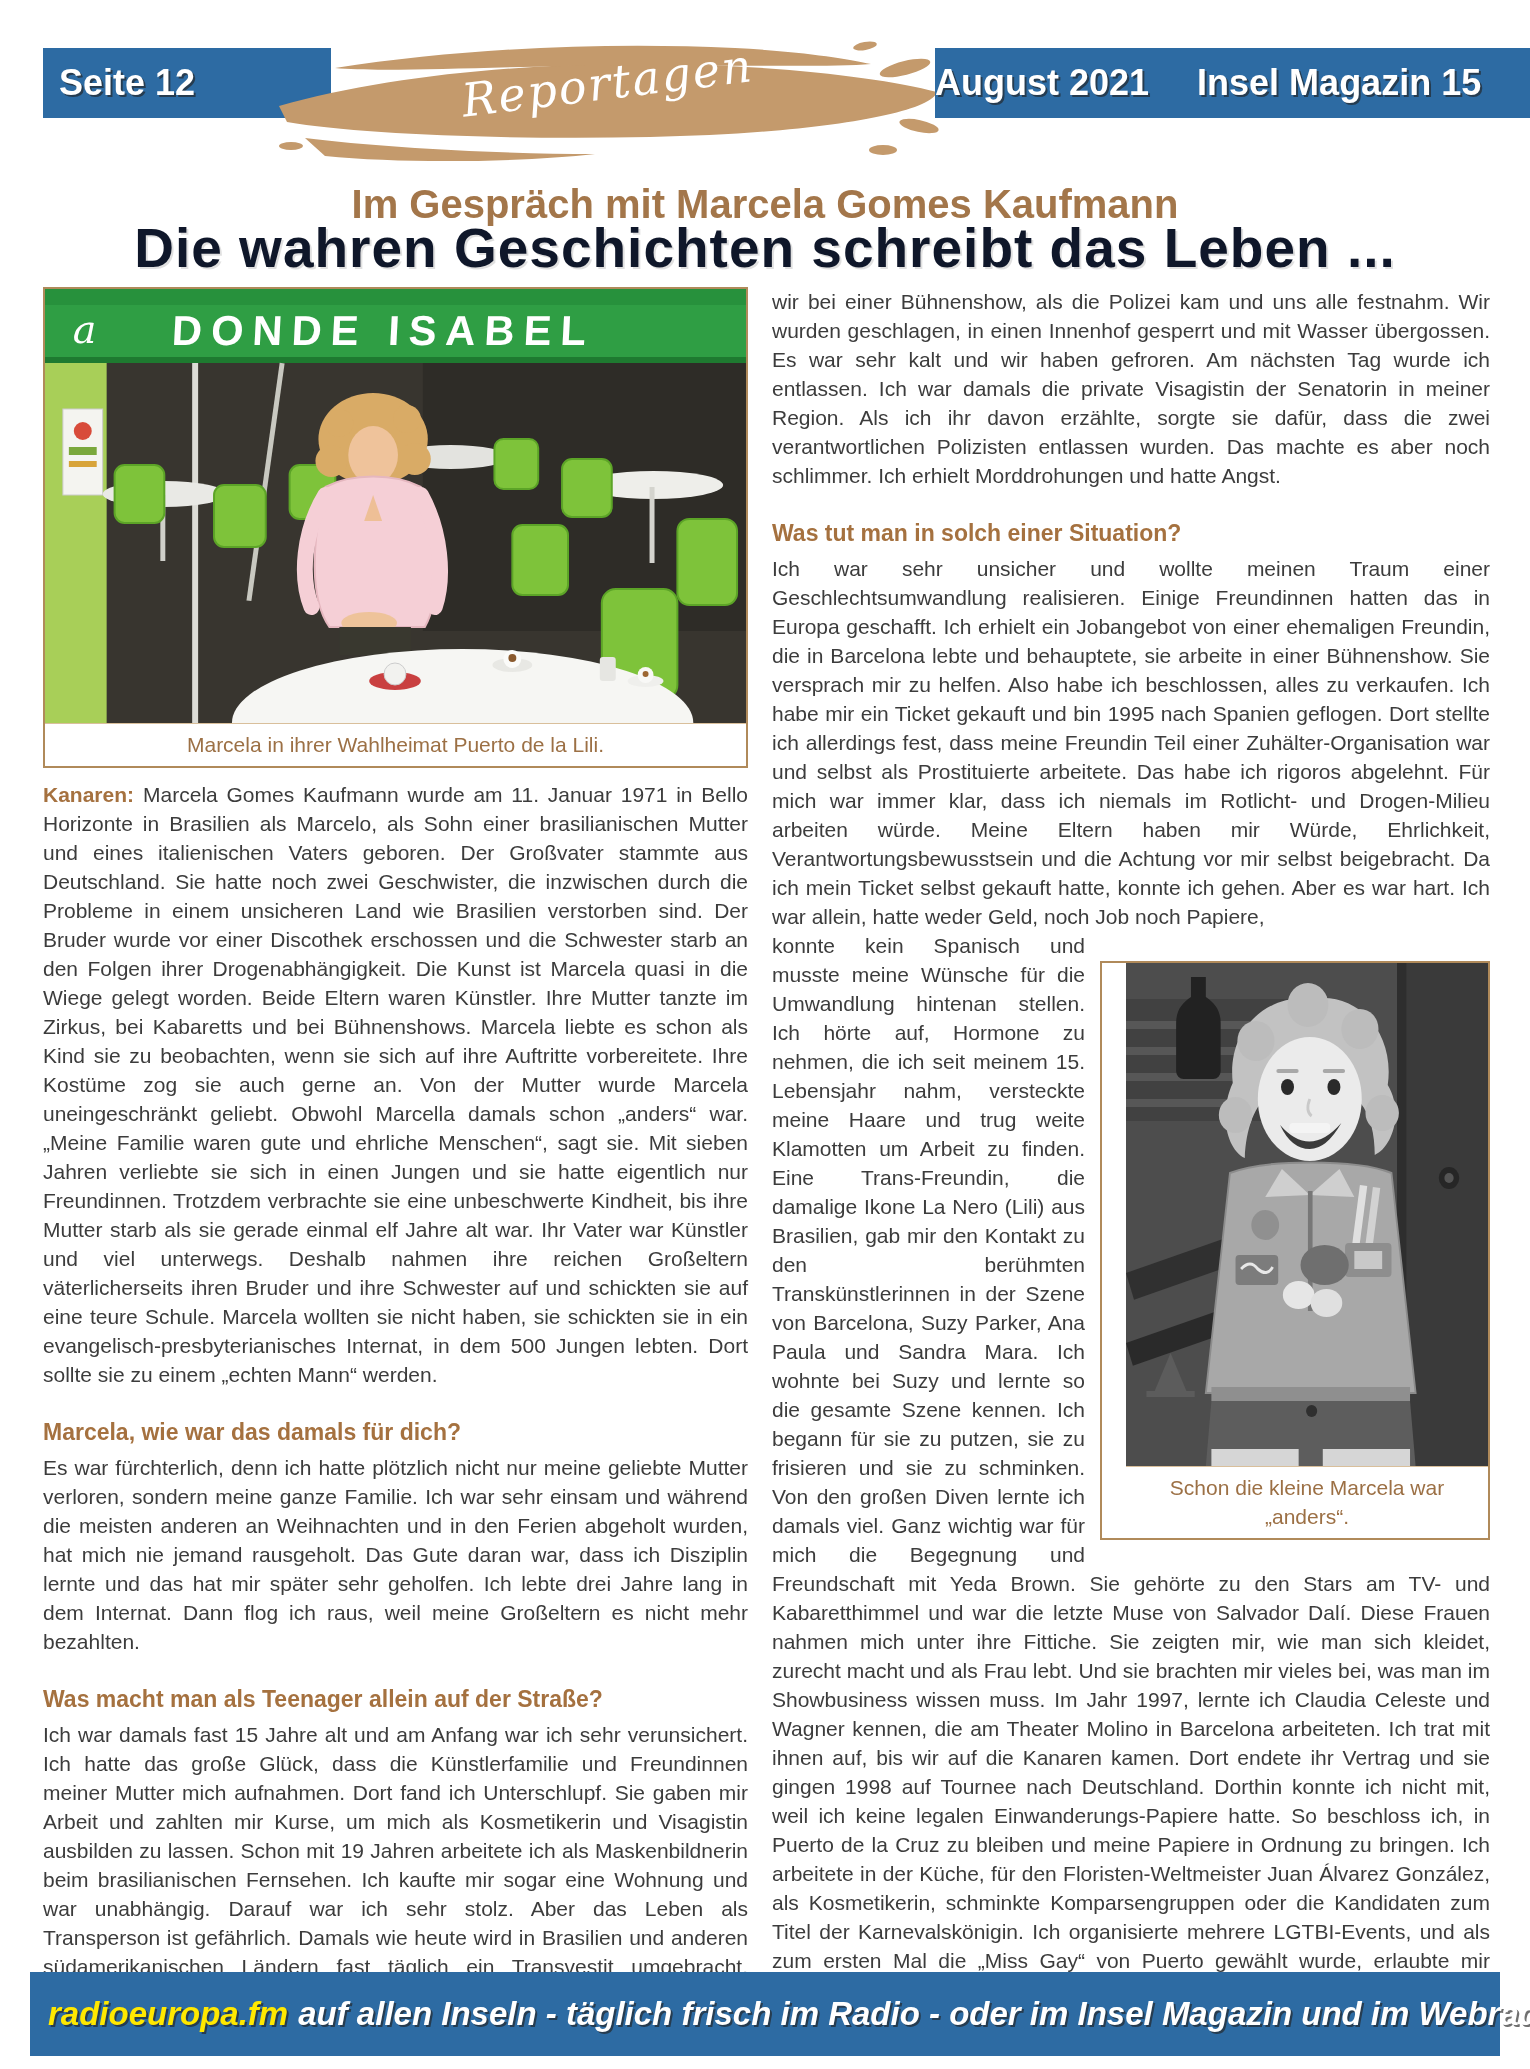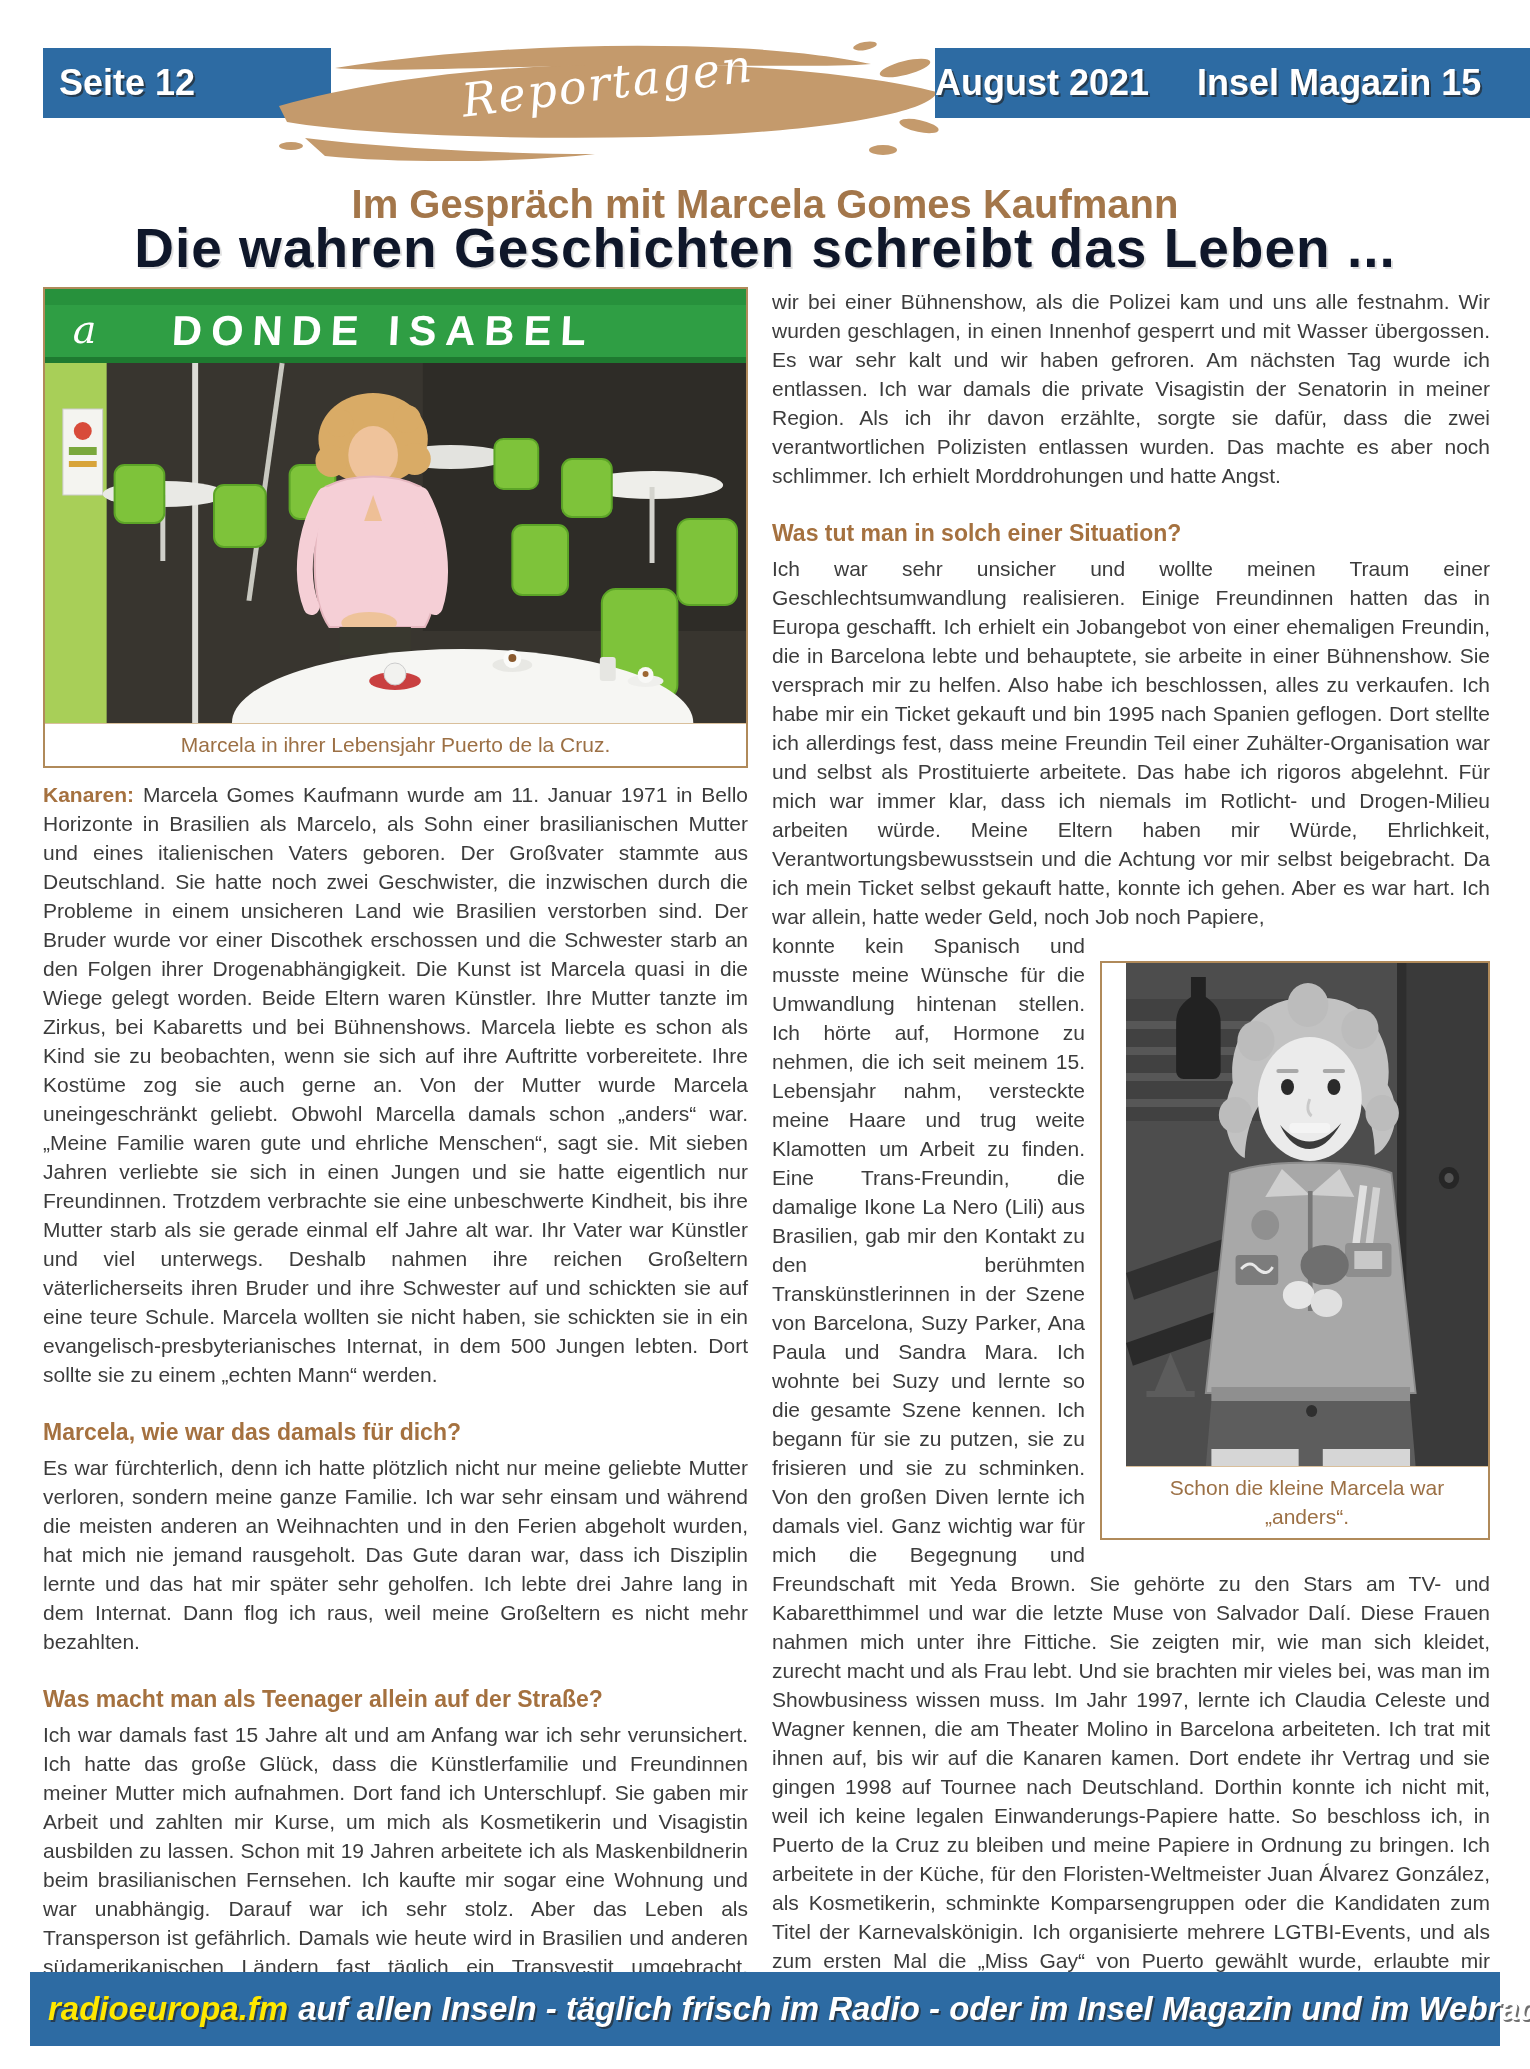--- a/index.html
+++ b/index.html
@@ -61,21 +61,21 @@
     padding:6px 4px 7px 4px; border-top:1px solid #d9bf9b;
   }
   .photo-cafe { width:705px; margin:0 0 12px 0; }
   .photo-cafe svg { height:434px; }
   .photo-child { float:right; width:390px; margin:30px 0 10px 15px;padding-left:24px; }
   .photo-child svg { height:503px; }
   .wrapblock::after { content:""; display:block; clear:both; }
 
   
   .footer-bar {
-    position:absolute; left:30px; top:1972px; width:1470px; height:74px;
+    position:absolute; left:30px; top:1972px; width:1470px; height:84px;
     background:#2d6ba3; display:flex; align-items:center; padding-left:18px;
     font-size:33px; font-weight:bold; font-style:italic; color:#ffffff;
     text-shadow:2px 2px 0 rgba(35,35,35,.65); white-space:nowrap;text-align:center;
   }
   .footer-bar .brand { color:#ffe800; margin-right:10px; }
 </style>
 </head>
 <body>
 
 <div class="page">
@@ -159,21 +159,21 @@
           <ellipse cx="352" cy="392" rx="26" ry="9" fill="#c94040"></ellipse>
           <circle cx="352" cy="385" r="11" fill="#f2f2ef" stroke="#cccccc"></circle>
           <ellipse cx="470" cy="376" rx="20" ry="7" fill="#e8e8e4"></ellipse>
           <circle cx="470" cy="370" r="9" fill="#fbfbf9"></circle>
           <circle cx="470" cy="369" r="4" fill="#8a5a2e"></circle>
           <rect x="558" y="368" width="16" height="24" rx="3" fill="#e6e6e2"></rect>
           <ellipse cx="604" cy="392" rx="18" ry="6" fill="#efefec"></ellipse>
           <circle cx="604" cy="386" r="8" fill="#f8f8f6"></circle>
           <circle cx="604" cy="385" r="3" fill="#9c6632"></circle>
         </svg>
-        <figcaption>Marcela in ihrer Lebensjahr Puerto de la Cruz.</figcaption>
+        <figcaption>Marcela in ihrer Wahlheimat Puerto de la Lili.</figcaption>
       </figure>
 
       <p><span class="lead">Kanaren:</span><span>Marcela Gomes Kaufmann wurde am 11. Januar 1971 in Bello Horizonte in Brasilien als Marcelo, als Sohn einer brasilianischen Mutter und eines italienischen Vaters geboren. Der Großvater stammte aus Deutschland. Sie hatte noch zwei Geschwister, die inzwischen durch die Probleme in einem unsicheren Land wie Brasilien verstorben sind. Der Bruder wurde vor einer Discothek erschossen und die Schwester starb an den Folgen ihrer Drogenabhängigkeit. Die Kunst ist Marcela quasi in die Wiege gelegt worden. Beide Eltern waren Künstler. Ihre Mutter tanzte im Zirkus, bei Kabaretts und bei Bühnenshows. Marcela liebte es schon als Kind sie zu beobachten, wenn sie sich auf ihre Auftritte vorbereitete. Ihre Kostüme zog sie auch gerne an. Von der Mutter wurde Marcela uneingeschränkt geliebt. Obwohl Marcella damals schon „anders“ war. „Meine Familie waren gute und ehrliche Menschen“, sagt sie. Mit sieben Jahren verliebte sie sich in einen Jungen und sie hatte eigentlich nur Freundinnen. Trotzdem verbrachte sie eine unbeschwerte Kindheit, bis ihre Mutter starb als sie gerade einmal elf Jahre alt war. Ihr Vater war Künstler und viel unterwegs. Deshalb nahmen ihre reichen Großeltern väterlicherseits ihren Bruder und ihre Schwester auf und schickten sie auf eine teure Schule. Marcela wollten sie nicht haben, sie schickten sie in ein evangelisch-presbyterianisches Internat, in dem 500 Jungen lebten. Dort sollte sie zu einem „echten Mann“ werden.</span></p>
 
       <h3 class="subhead">Marcela, wie war das damals für dich?</h3>
       <p>Es war fürchterlich, denn ich hatte plötzlich nicht nur meine geliebte Mutter verloren, sondern meine ganze Familie. Ich war sehr einsam und während die meisten anderen an Weihnachten und in den Ferien abgeholt wurden, hat mich nie jemand rausgeholt. Das Gute daran war, dass ich Disziplin lernte und das hat mir später sehr geholfen. Ich lebte drei Jahre lang in dem Internat. Dann flog ich raus, weil meine Großeltern es nicht mehr bezahlten.</p>
 
       <h3 class="subhead">Was macht man als Teenager allein auf der Straße?</h3>
       <p>Ich war damals fast 15 Jahre alt und am Anfang war ich sehr verunsichert. Ich hatte das große Glück, dass die Künstlerfamilie und Freundinnen meiner Mutter mich aufnahmen. Dort fand ich Unterschlupf. Sie gaben mir Arbeit und zahlten mir Kurse, um mich als Kosmetikerin und Visagistin ausbilden zu lassen. Schon mit 19 Jahren arbeitete ich als Maskenbildnerin beim brasilianischen Fernsehen. Ich kaufte mir sogar eine Wohnung und war unabhängig. Darauf war ich sehr stolz. Aber das Leben als Transperson ist gefährlich. Damals wie heute wird in Brasilien und anderen südamerikanischen Ländern fast täglich ein Transvestit umgebracht. Öffentlich als Trans aufzutreten war verboten. Einmal waren</p>
     </div>

